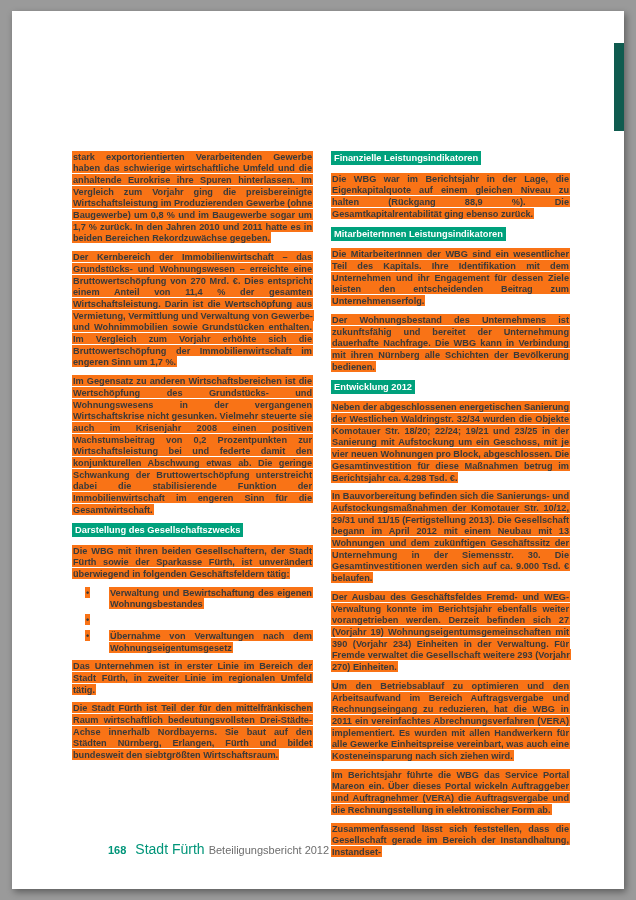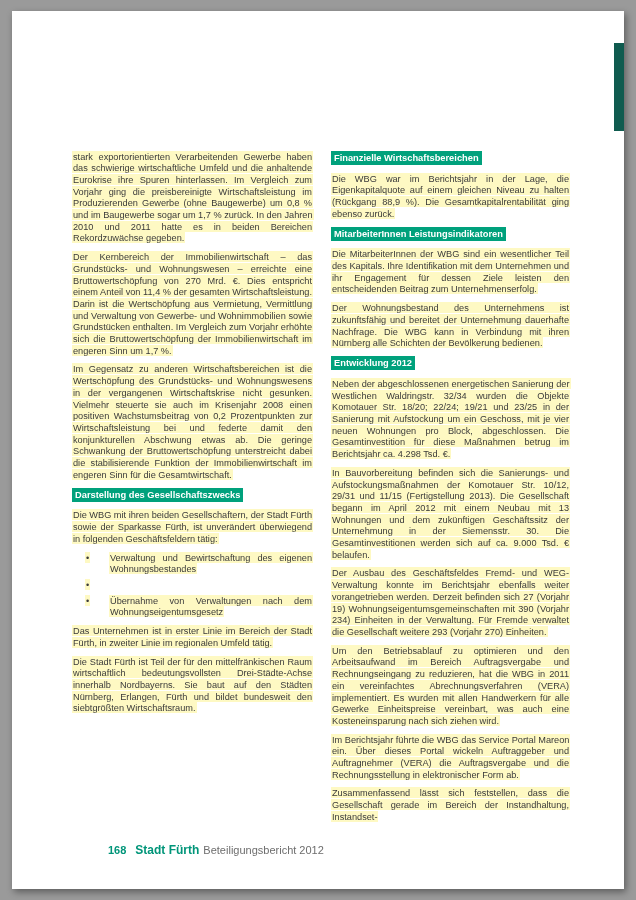--- a/index.html
+++ b/index.html
@@ -43,24 +43,25 @@
     line-height: 11.7px;
     color: #3a3a3a;
     text-align: justify;
   }
   .col-left  { width: 241px; }
   .col-right { width: 239px; }
   .para {
     margin: 0 0 7px 0;
   }
   .hl {
-    background: #fef9c3;
+    background: #f97316;
     -webkit-box-decoration-break: clone;
     box-decoration-break: clone;
     padding: 0.5px 1px;
+    font-weight: bold;
   }
   .sec-heading {
     margin: 6px 0 8px 0;
     text-align: left;
   }
   .sec-heading:first-child { margin-top: 0; }
   .sec-heading .chip {
     display: inline-block;
     background: #00a17c;
     color: #ffffff;
@@ -89,22 +90,22 @@
     gap: 9px;
     white-space: nowrap;
   }
   .footer .page-num {
     font-size: 11px;
     font-weight: bold;
     color: #009579;
     margin-left: 36px;
   }
   .footer .brand {
-    font-size: 12px;
-    font-weight: bold;
+    font-size: 14px;
+    font-weight: normal;
     color: #009579;
   }
   .footer .doc-title {
     font-size: 11px;
     color: #6d6d6d;
     margin-left: -5px;
   }
 </style>
 </head>
 <body>
@@ -141,21 +142,21 @@
           </div>
         </div>
 
         <p class="para"><span class="hl">Das Unternehmen ist in erster Linie im Bereich der Stadt Fürth, in zweiter Linie im regionalen Umfeld tätig.</span></p>
         <p class="para"><span class="hl">Die Stadt Fürth ist Teil der für den mittelfränkischen Raum wirtschaftlich bedeutungsvollsten Drei-Städte-Achse innerhalb Nordbayerns. Sie baut auf den Städten Nürnberg, Erlangen, Fürth und bildet bundesweit den siebtgrößten Wirtschaftsraum.</span></p>
       </div>
 
       <div class="col col-right">
 
         <div class="sec-heading">
-          <span class="chip">Finanzielle Wirtschaftsbereichen</span>
+          <span class="chip">Finanzielle Leistungsindikatoren</span>
         </div>
         <p class="para"><span class="hl">Die WBG war im Berichtsjahr in der Lage, die Eigenkapitalquote auf einem gleichen Niveau zu halten (Rückgang 88,9 %). Die Gesamtkapitalrentabilität ging ebenso zurück.</span></p>
 
         <div class="sec-heading">
           <span class="chip">MitarbeiterInnen Leistungsindikatoren</span>
         </div>
         <p class="para"><span class="hl">Die MitarbeiterInnen der WBG sind ein wesentlicher Teil des Kapitals. Ihre Identifikation mit dem Unternehmen und ihr Engagement für dessen Ziele leisten den entscheidenden Beitrag zum Unternehmenserfolg.</span></p>
         <p class="para"><span class="hl">Der Wohnungsbestand des Unternehmens ist zukunftsfähig und bereitet der Unternehmung dauerhafte Nachfrage. Die WBG kann in Verbindung mit ihren Nürnberg alle Schichten der Bevölkerung bedienen.</span></p>
 
         <div class="sec-heading">

